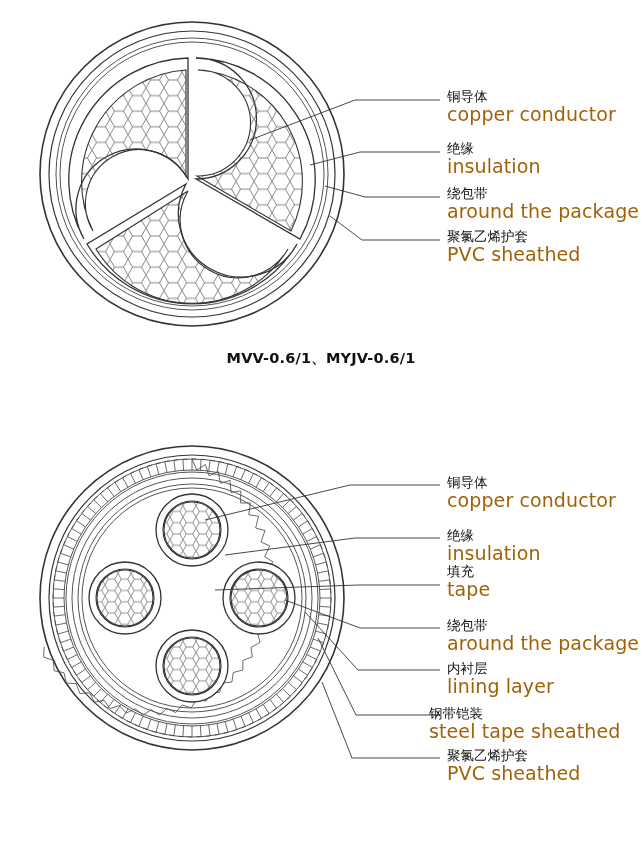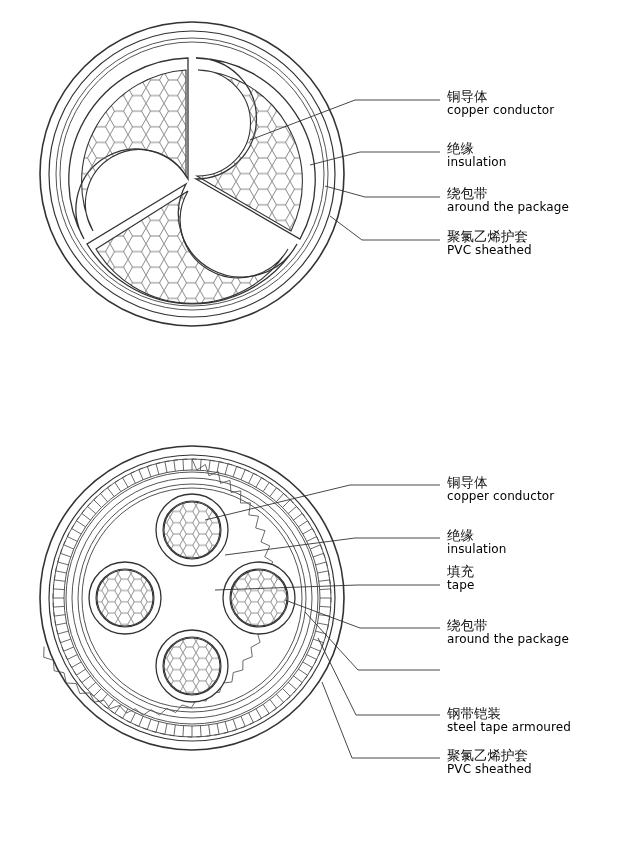--- a/index.html
+++ b/index.html
@@ -54,22 +54,22 @@
     white-space: nowrap;
   }
   .label-cn {
     font-family: "DejaVu Sans", sans-serif;
     font-size: 13.5px;
     color: #111;
     display: block;
   }
   .label-en {
     font-family: "DejaVu Sans", sans-serif;
-    font-size: 12px;
-    color: #000000;
+    font-size: 19px;
+    color: #a16207;
     display: block;
     letter-spacing: 0.1px;
   }
 </style>
 </head>
 <body>
 
 <div class="figure" id="figure-1">
 
   <svg class="diagram-svg" width="642" height="345" viewBox="0 0 642 345">
@@ -132,20 +132,21 @@
     <div class="label-group" style="left:447px; top:186px;">
       <span class="label-cn">绕包带</span>
       <span class="label-en">around the package</span>
     </div>
     <div class="label-group" style="left:447px; top:229px;">
       <span class="label-cn">聚氯乙烯护套</span>
       <span class="label-en">PVC sheathed</span>
     </div>
   </div>
 
+  <div class="caption" id="caption-1">MVV-0.6/1、MYJV-0.6/1</div>
 </div>
 
 <div class="figure" id="figure-2">
 
   <svg class="diagram-svg" width="642" height="380" viewBox="0 0 642 380">
     <defs>
       <pattern id="hex2" width="13" height="11.3" patternUnits="userSpaceOnUse" patternTransform="translate(1,1)">
         <path d="M3.25,0 L9.75,0 L13,5.65 L9.75,11.3 L3.25,11.3 L0,5.65 Z" fill="none" stroke="#555" stroke-width="0.65"></path>
       </pattern>
       <clipPath id="c2a">
@@ -351,23 +352,27 @@
       <span class="label-en">insulation</span>
     </div>
     <div class="label-group" style="left:447px; top:144px;">
       <span class="label-cn">填充</span>
       <span class="label-en">tape</span>
     </div>
     <div class="label-group" style="left:447px; top:198px;">
       <span class="label-cn">绕包带</span>
       <span class="label-en">around the package</span>
     </div>
-    <div class="label-group" style="left:447px; top:286px;">
+    <div class="label-group" style="left:447px; top:241px;">
+      <span class="label-cn">内衬层</span>
+      <span class="label-en">lining layer</span>
+    </div>
+    <div class="label-group" style="left:429px; top:286px;">
       <span class="label-cn">钢带铠装</span>
-      <span class="label-en">steel tape armoured</span>
+      <span class="label-en">steel tape sheathed</span>
     </div>
     <div class="label-group" style="left:447px; top:328px;">
       <span class="label-cn">聚氯乙烯护套</span>
       <span class="label-en">PVC sheathed</span>
     </div>
   </div>
 
 </div>
 
 </body></html>

